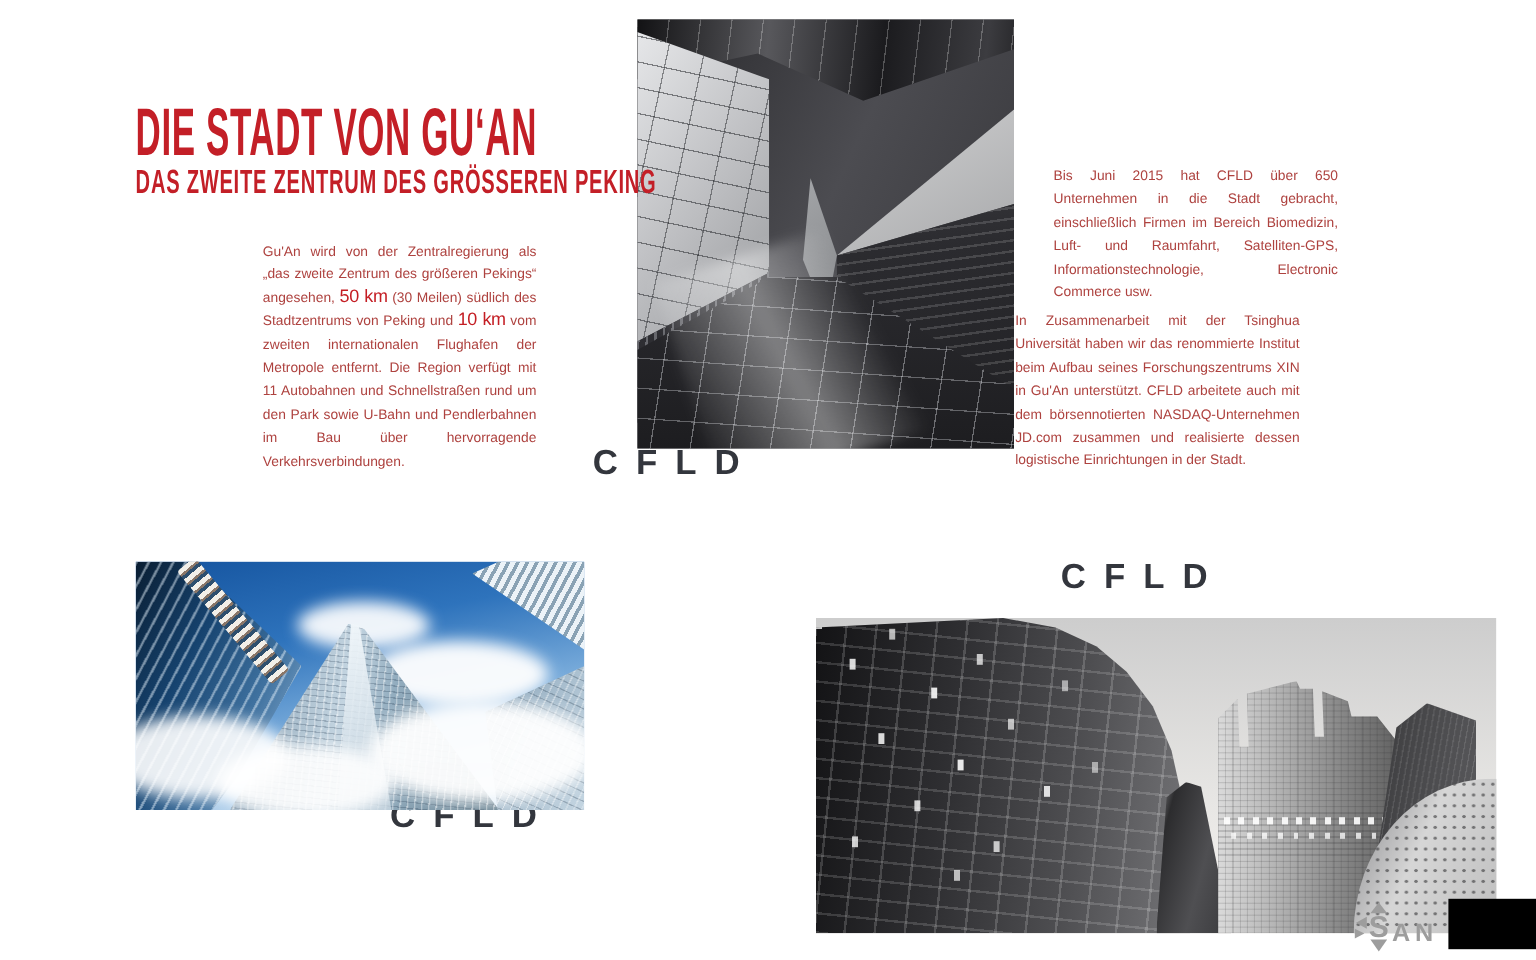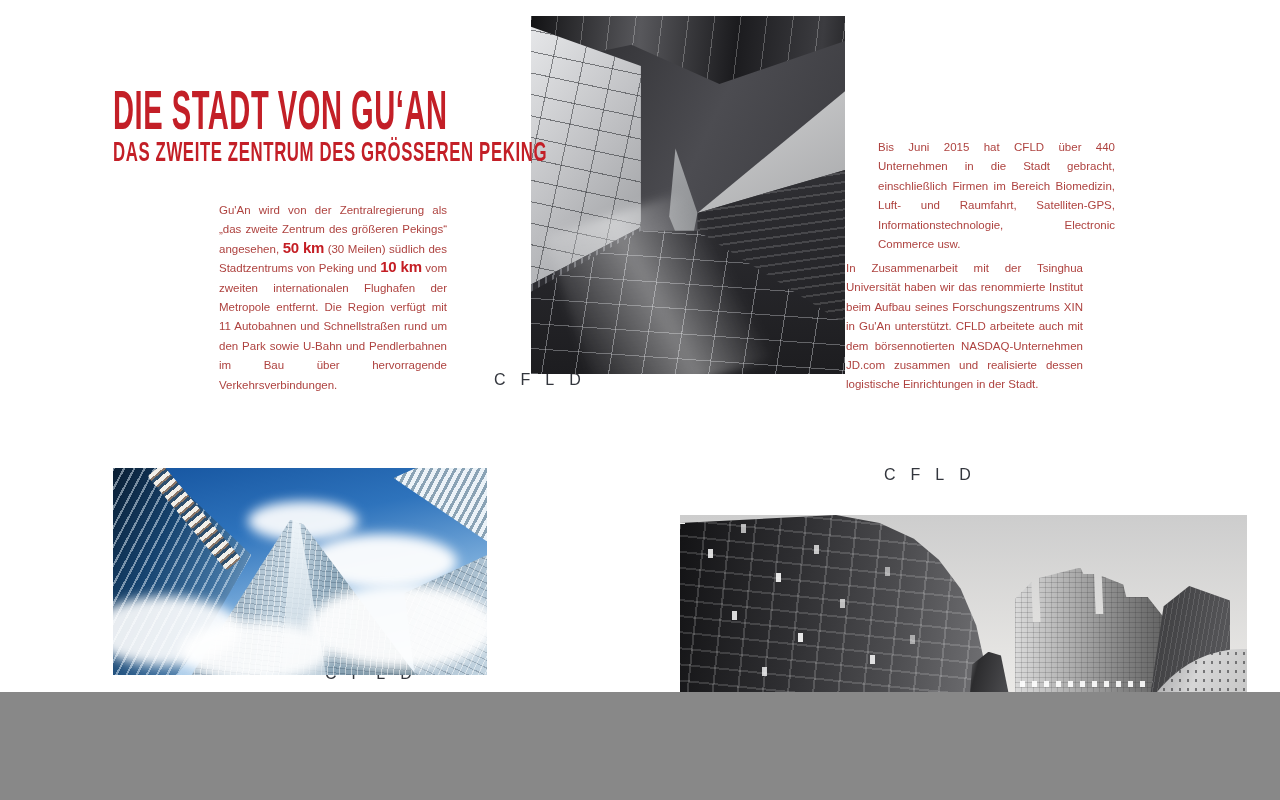--- a/index.html
+++ b/index.html
@@ -1,18 +1,18 @@
 <!DOCTYPE html>
 <html style="--heading-red: #c31f27; --body-red: #ae423f; --accent-red: #c41e24; --caption-gray: #33363d; --logo-gray: #9d9d9d;"><head>
 <meta charset="utf-8">
 <title>CFLD Gu'An</title>
 <style>
   html,body { margin:0; padding:0; background:#888; }
   .page {
-    position:relative; width:1280px; height:692px; margin:0 auto;
+    position:relative; width:1280px; height:800px; margin:0 auto;
     background:#ffffff; overflow:hidden;
     font-family:"Liberation Sans", sans-serif;
   }
   
   .title {
     position:absolute; left:113px; top:82px; margin:0;
     font-size:56px; font-weight:700; line-height:1; letter-spacing:1px;
     color:var(--heading-red,#c31f27); white-space:nowrap;
     transform:scaleX(.52); transform-origin:left top; z-index:6;
   }
@@ -24,26 +24,26 @@
   }
   
   .bodytext {
     position:absolute; margin:0; text-align:justify;
     font-size:11.5px; line-height:19.4px; color:var(--body-red,#ae423f);
   }
   .intro  { left:219px; top:201px; width:228px; }
   .rp1    { left:878px; top:138px; width:237px; }
   .rp2    { left:846px; top:259px; width:237px; }
   .km {
-    font-weight:700; font-size:15px; letter-spacing:-.3px;
+    font-weight:400; font-size:15px; letter-spacing:-.3px;
     color:var(--accent-red,#c41e24); line-height:0;
   }
   
   .caption {
-    position:absolute; font-size:16px; font-weight:400;
+    position:absolute; font-size:29px; font-weight:700;
     letter-spacing:15px; color:var(--caption-gray,#33363d); line-height:1;
   }
   .cap-top    { left:494px; top:372px; }
   .cap-left   { left:325px; top:666px; }
   .cap-bottom { left:884px; top:467px; }
   
   .photo { position:absolute; overflow:hidden; z-index:1; }
   .photo > div { position:absolute; }
   .photo-a { left:491px; top:0;     width:314px; height:358px; }
   .photo-b { left:73px;  top:452px; width:374px; height:207px; }
@@ -152,21 +152,21 @@
 </head>
 <body>
 
 <div class="page">
 
   <h1 class="title">DIE STADT VON GU‘AN</h1>
   <h2 class="subtitle">DAS ZWEITE ZENTRUM DES GRÖSSEREN PEKING</h2>
 
   <p class="bodytext intro"><span>Gu'An wird von der Zentralregierung als „das zweite Zentrum des größeren Pekings“ angesehen, </span><span class="km">50 km</span><span> (30 Meilen) südlich des Stadtzentrums von Peking und </span><span class="km">10 km</span><span> vom zweiten internationalen Flughafen der Metropole entfernt. Die Region verfügt mit 11 Autobahnen und Schnellstraßen rund um den Park sowie U-Bahn und Pendlerbahnen im Bau über hervorragende Verkehrsverbindungen.</span></p>
 
-  <p class="bodytext rp1">Bis Juni 2015 hat CFLD über 440 Unternehmen in die Stadt gebracht, einschließlich Firmen im Bereich Biomedizin, Luft- und Raumfahrt, Satelliten-GPS, Informationstechnologie, Electronic Commerce usw.</p>
+  <p class="bodytext rp1">Bis Juni 2015 hat CFLD über 650 Unternehmen in die Stadt gebracht, einschließlich Firmen im Bereich Biomedizin, Luft- und Raumfahrt, Satelliten-GPS, Informationstechnologie, Electronic Commerce usw.</p>
   <p class="bodytext rp2">In Zusammenarbeit mit der Tsinghua Universität haben wir das renommierte Institut beim Aufbau seines Forschungszentrums XIN in Gu'An unterstützt. CFLD arbeitete auch mit dem börsennotierten NASDAQ-Unternehmen JD.com zusammen und realisierte dessen logistische Einrichtungen in der Stadt.</p>
 
   <figure class="photo photo-a">
     <div class="pa-sky"></div>
     <div class="pa-ceiling"></div>
     <div class="pa-left"></div>
     <div class="pa-left-low"></div>
     <div class="pa-right-top"></div>
     <div class="pa-right-face"></div>
     <div class="pa-spire"></div>

